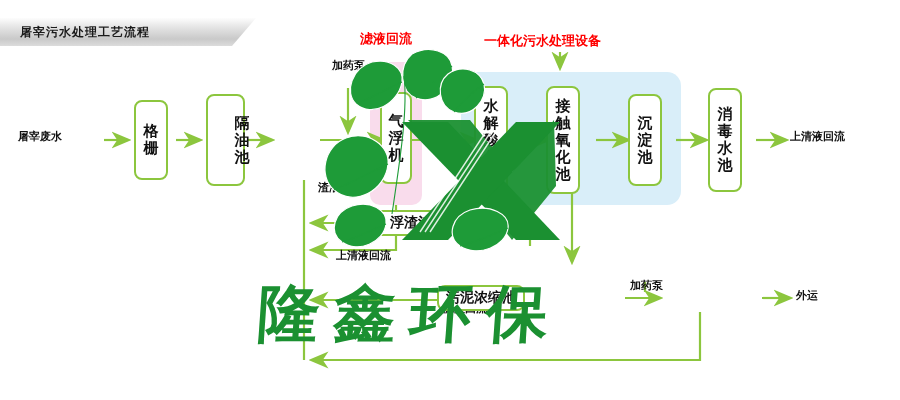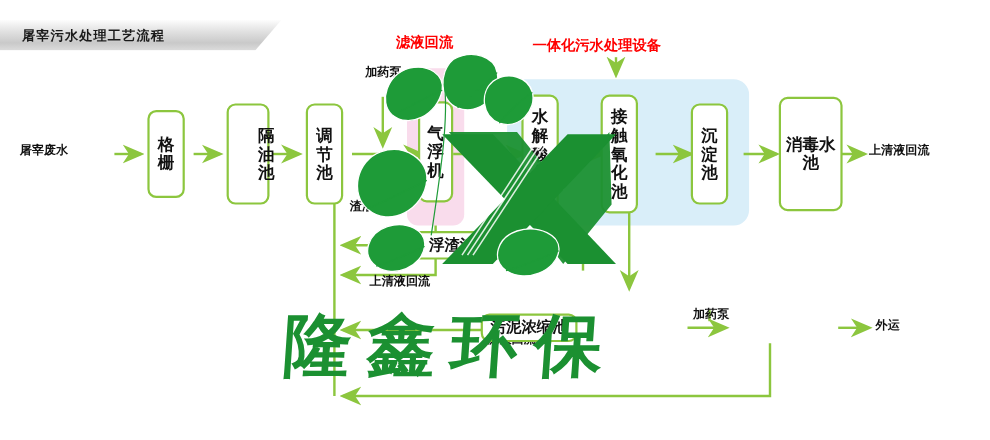--- a/index.html
+++ b/index.html
@@ -140,41 +140,38 @@
   <div class="lbl sm" style="left:630px;top:280px;">加药泵</div>
 
   <div class="node vert" style="left:134px;top:100px;width:34px;height:80px;">
     <span>格栅</span>
   </div>
 
   <div class="node vert" style="left:206px;top:94px;width:34px;height:92px;padding-left:34px;">
     <span>隔油池</span>
   </div>
 
-  <div class="node vert" style="left:278px;top:94px;width:34px;height:92px;">
-    <span>调节池</span>
-  </div>
 
   <div class="node vert" style="left:380px;top:92px;width:32px;height:92px;">
     <span>气浮机</span>
   </div>
 
   <div class="node vert" style="left:474px;top:86px;width:34px;height:108px;">
     <span>水解酸化池</span>
   </div>
 
   <div class="node vert" style="left:546px;top:86px;width:34px;height:108px;align-items:center;">
     <span>接触氧化池</span>
   </div>
 
   <div class="node vert" style="left:628px;top:94px;width:34px;height:92px;">
     <span>沉淀池</span>
   </div>
 
-  <div class="node vert" style="left:708px;top:88px;width:58px;height:104px;">
+  <div class="node vert" style="left:708px;top:88px;width:34px;height:104px;">
     <span>消毒水池</span>
   </div>
 
   <div class="node horiz" style="left:360px;top:210px;width:102px;height:26px;">
     <span>浮渣池</span>
   </div>
 
   <div class="node horiz" style="left:437px;top:285px;width:88px;height:26px;">
     <span>污泥浓缩池</span>
   </div>

